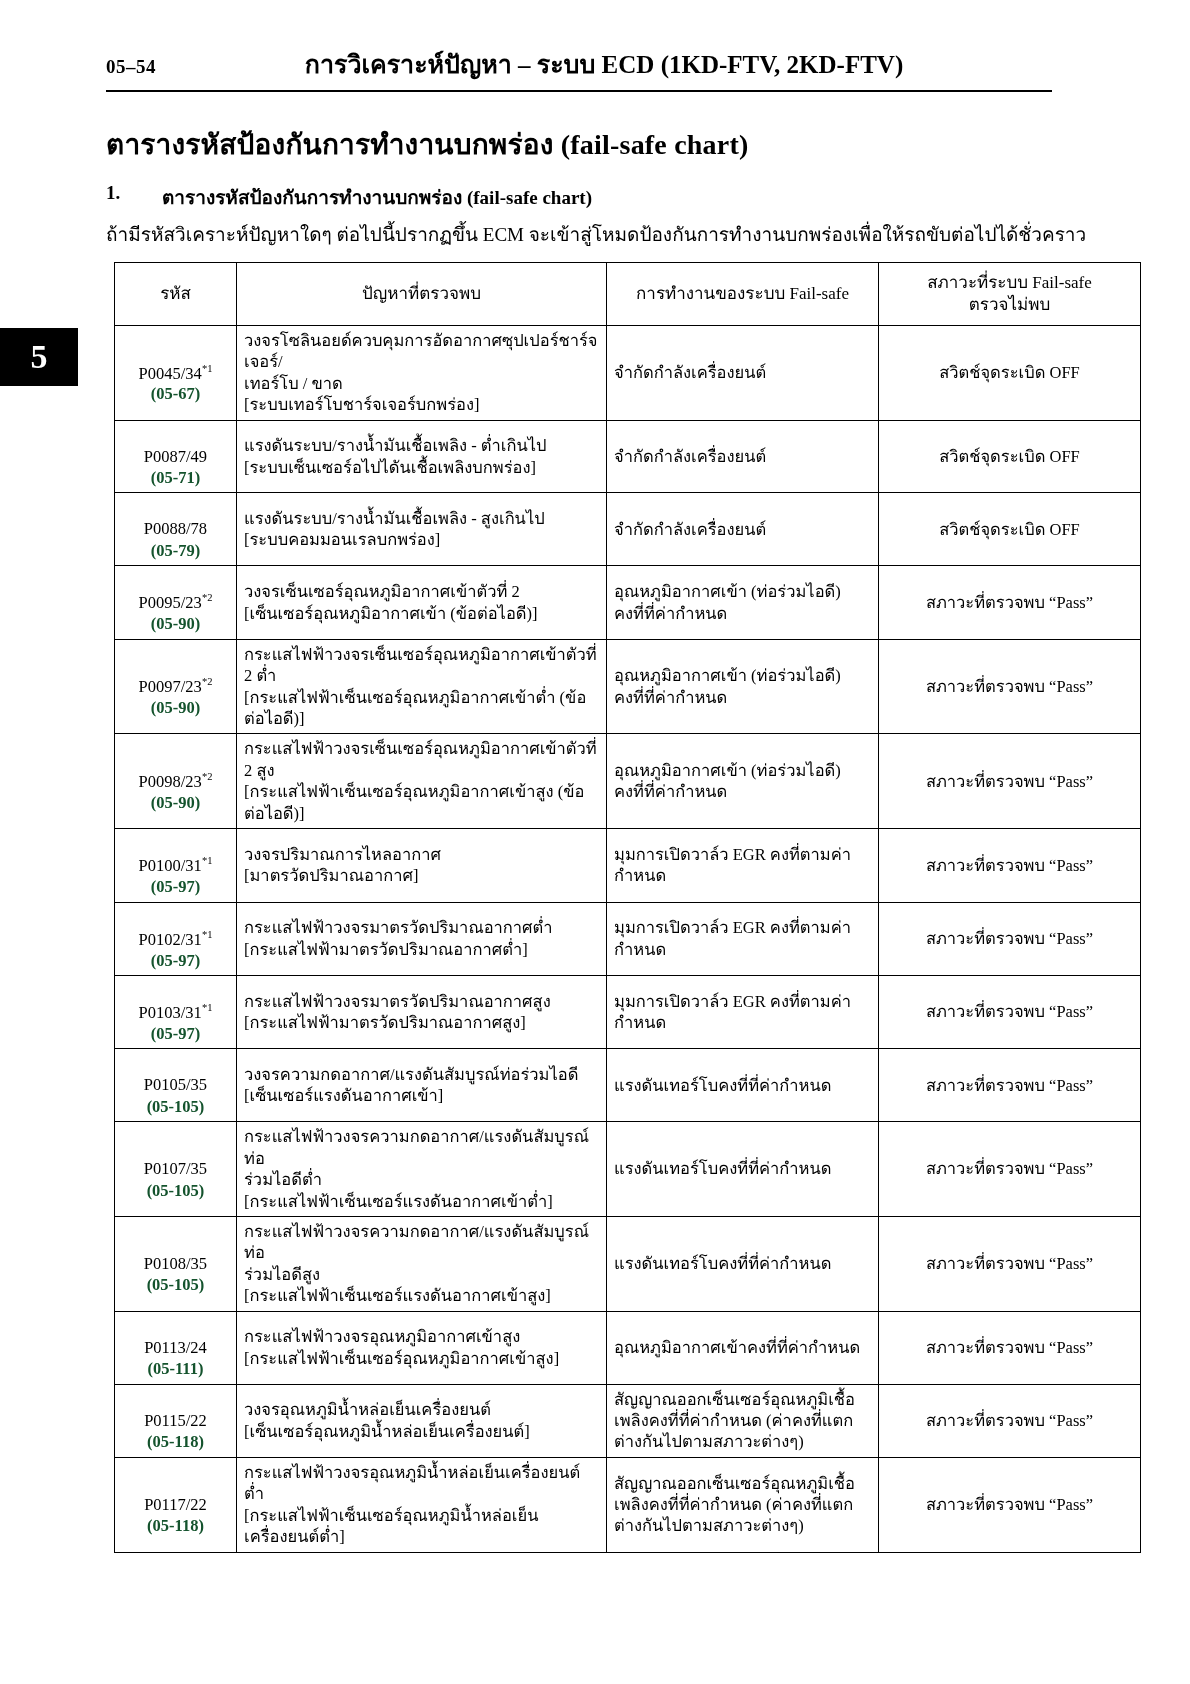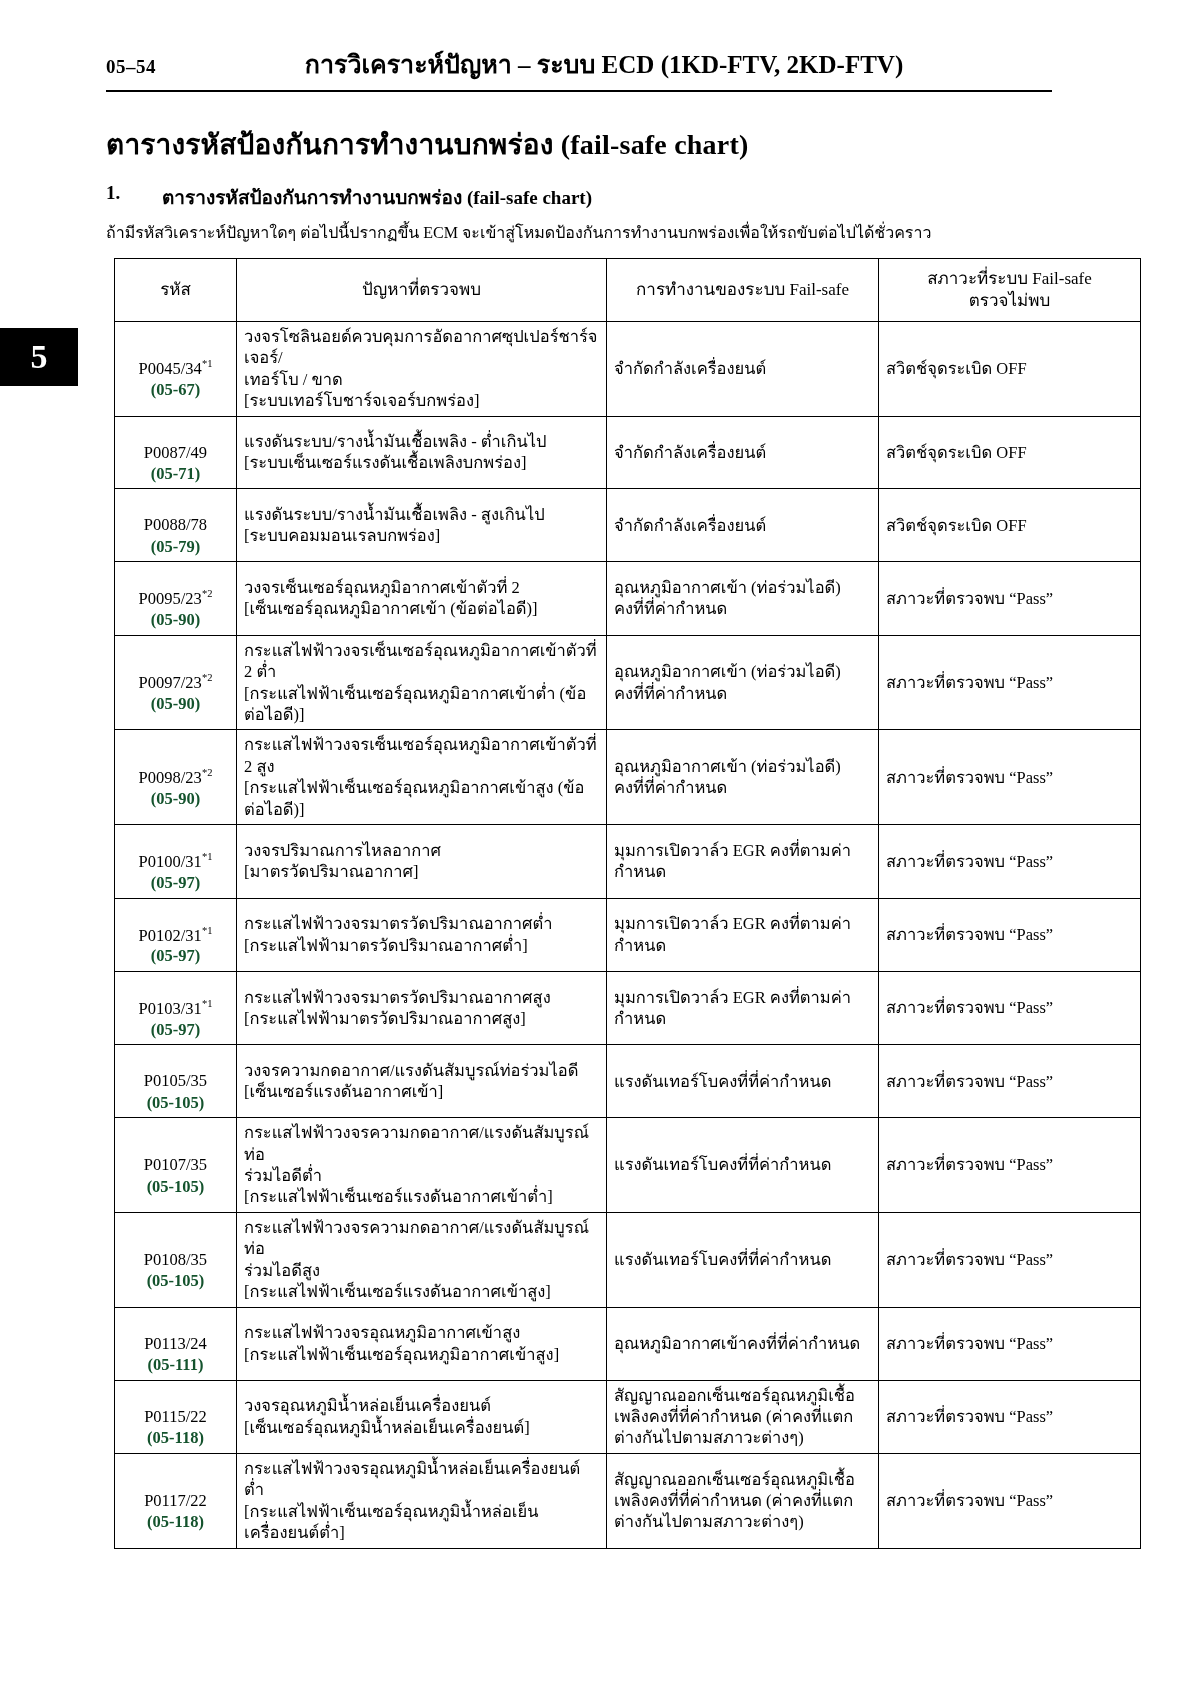--- a/index.html
+++ b/index.html
@@ -60,21 +60,21 @@
     margin: 16px 0 0 46px;
     display: flex;
     font-size: 19px;
     font-weight: bold;
   }
   .sub-num {
     width: 56px;
   }
   .intro {
     margin: 10px 0 0 46px;
-    font-size: 16px;
+    font-size: 19px;
     line-height: 1.35;
     max-width: 1030px;
   }
 
   
   .chapter-tab {
     position: absolute;
     left: 0;
     top: 328px;
     width: 78px;
@@ -125,21 +125,21 @@
     vertical-align: super;
   }
   .code-ref {
     color: #14532d;
     font-weight: bold;
     white-space: nowrap;
   }
   td.prob-cell { padding: 6px 8px; }
   .prob-line { display: block; }
   td.op-cell { padding: 6px 8px; }
-  td.cond-cell { padding: 6px 8px; }
+  td.cond-cell { padding: 6px 8px; text-align: center; }
 </style>
 </head>
 <body>
 
 <div class="page">
 
   <div class="header-row">
     <div class="header-page-no">05–54</div>
     <div class="header-title">การวิเคราะห์ปัญหา  –  ระบบ ECD (1KD-FTV, 2KD-FTV)</div>
   </div>
@@ -188,21 +188,21 @@
           <td class="op-cell">จำกัดกำลังเครื่องยนต์</td>
           <td class="cond-cell">สวิตช์จุดระเบิด OFF</td>
         </tr>
         <tr>
           <td class="code-cell">
             <div class="code-main">P0087/49</div>
             <div class="code-ref">(05-71)</div>
           </td>
           <td class="prob-cell">
             <span class="prob-line">แรงดันระบบ/รางน้ำมันเชื้อเพลิง - ต่ำเกินไป</span>
-            <span class="prob-line">[ระบบเซ็นเซอร์แรงดันเชื้อเพลิงบกพร่อง]</span>
+            <span class="prob-line">[ระบบเซ็นเซอร์อไปไดันเชื้อเพลิงบกพร่อง]</span>
           </td>
           <td class="op-cell">จำกัดกำลังเครื่องยนต์</td>
           <td class="cond-cell">สวิตช์จุดระเบิด OFF</td>
         </tr>
         <tr>
           <td class="code-cell">
             <div class="code-main">P0088/78</div>
             <div class="code-ref">(05-79)</div>
           </td>
           <td class="prob-cell">

